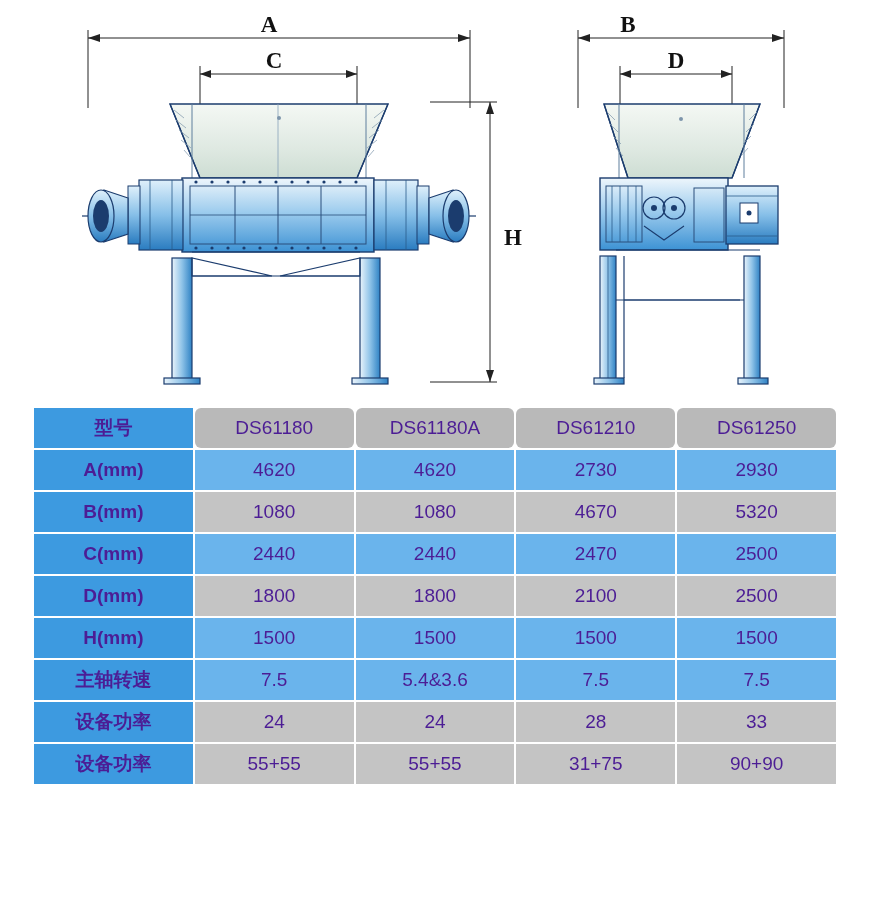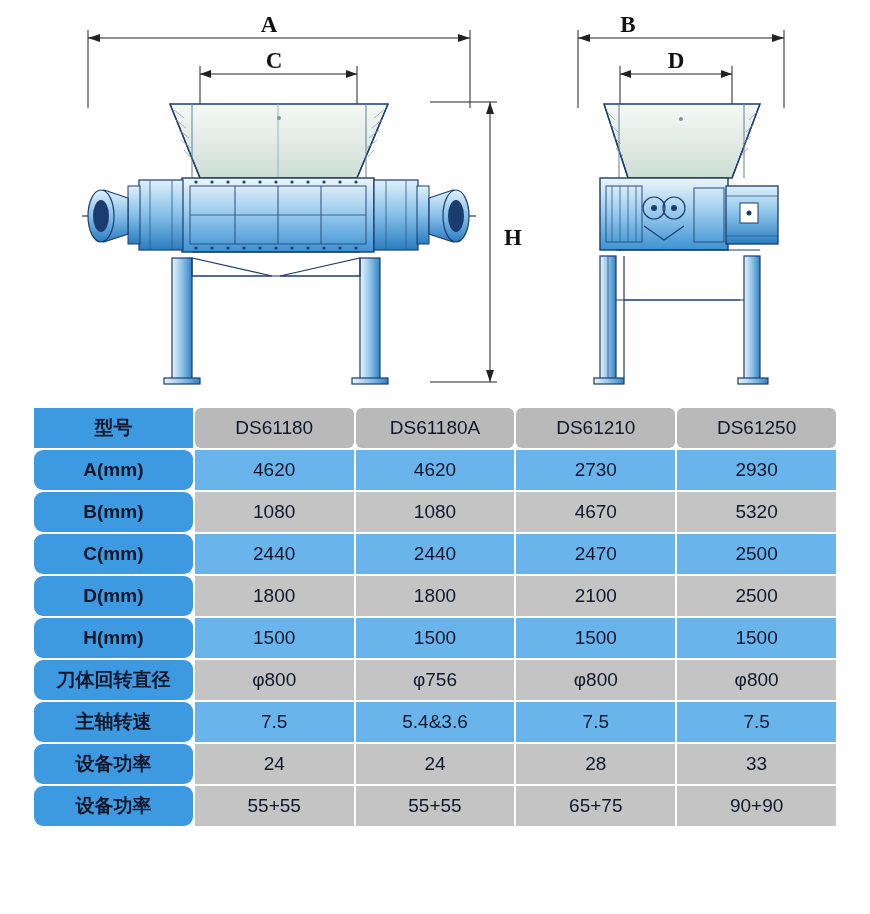--- a/index.html
+++ b/index.html
@@ -43,37 +43,36 @@
     width: 806px;
     border-collapse: separate;
     border-spacing: 2px;
     table-layout: fixed;
   }
   #spec-table td {
     height: 34px;
     text-align: center;
     vertical-align: middle;
     font-size: 19px;
-    color: #0f172a;
+    color: #4c1d95;
     font-family: "Liberation Sans", sans-serif;
     padding: 3px 2px;
     white-space: nowrap;
   }
   .hdr-cell {
     background: #3d9ae0;
     color: #ffffff;
     font-weight: bold;
     font-size: 19px;
   }
   .rowhead {
     background: #3d9ae0;
     color: #ffffff;
     font-weight: bold;
     width: 150px;
-    border-radius: 9px;
   }
   .cell-blue {
     background: #6ab4ec;
     color: #15304a;
     margin-left: 28px;
   }
   .cell-grey {
     background: #c4c4c4;
     color: #1b1b1b;
     margin-left: 8px;
@@ -367,27 +366,20 @@
       </tr>
 
       <tr>
         <td class="rowhead">H(mm)</td>
         <td class="cell-blue">1500</td>
         <td class="cell-blue">1500</td>
         <td class="cell-blue">1500</td>
         <td class="cell-blue">1500</td>
       </tr>
 
-      <tr>
-        <td class="rowhead">刀体回转直径</td>
-        <td class="cell-grey">φ800</td>
-        <td class="cell-grey">φ756</td>
-        <td class="cell-grey">φ800</td>
-        <td class="cell-grey">φ800</td>
-      </tr>
 
       <tr>
         <td class="rowhead">主轴转速</td>
         <td class="cell-blue">7.5</td>
         <td class="cell-blue">5.4&amp;3.6</td>
         <td class="cell-blue">7.5</td>
         <td class="cell-blue">7.5</td>
       </tr>
 
       <tr>
@@ -396,18 +388,18 @@
         <td class="cell-grey">24</td>
         <td class="cell-grey">28</td>
         <td class="cell-grey">33</td>
       </tr>
 
 
       <tr>
         <td class="rowhead">设备功率</td>
         <td class="cell-grey">55+55</td>
         <td class="cell-grey">55+55</td>
-        <td class="cell-grey">65+75</td>
+        <td class="cell-grey">31+75</td>
         <td class="cell-grey">90+90</td>
       </tr>
     </tbody>
   </table>
 </div>
 
 </body></html>

